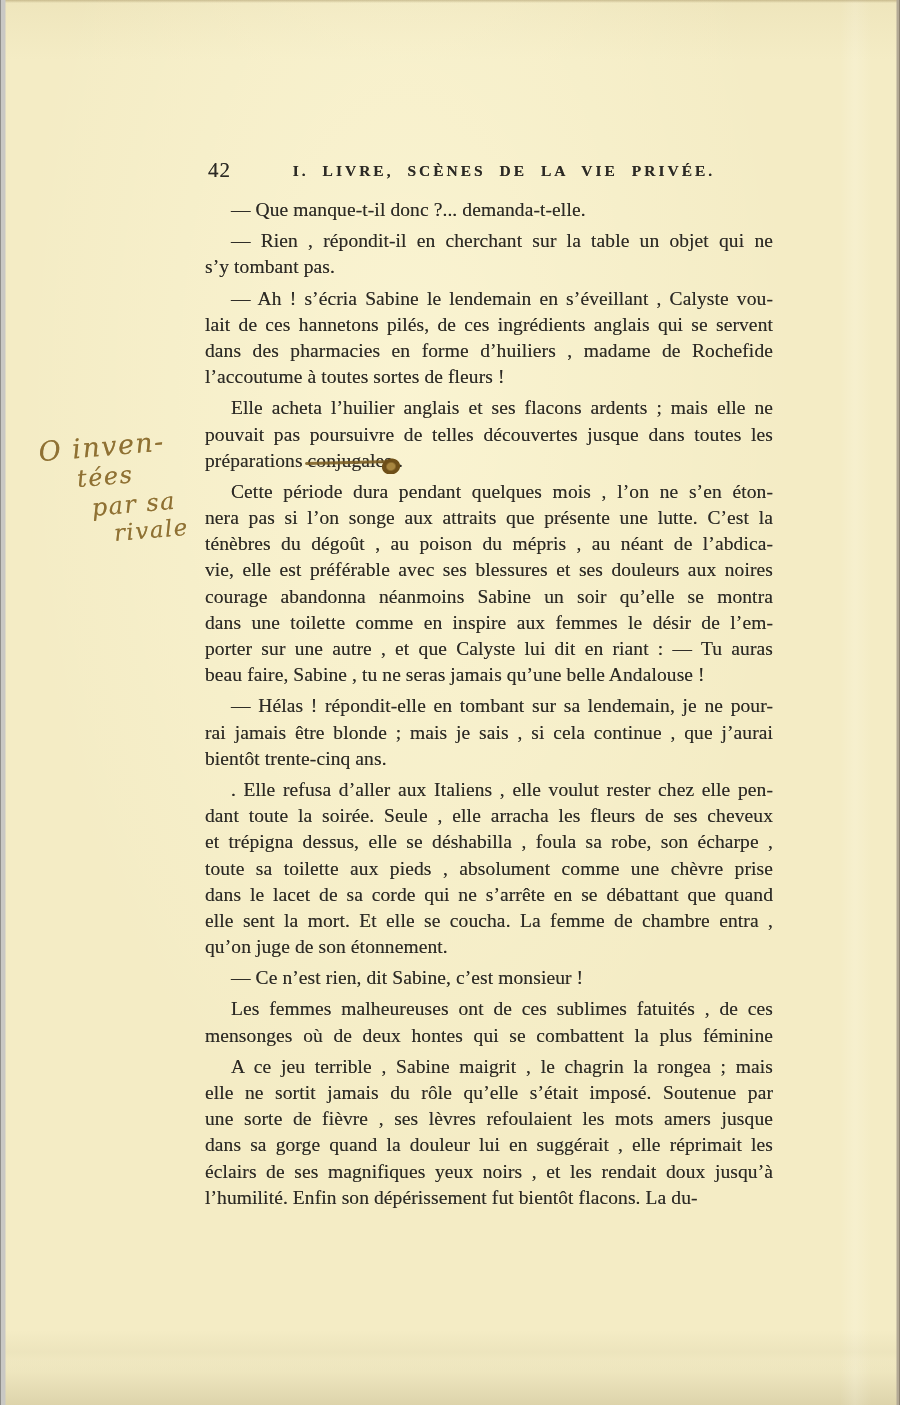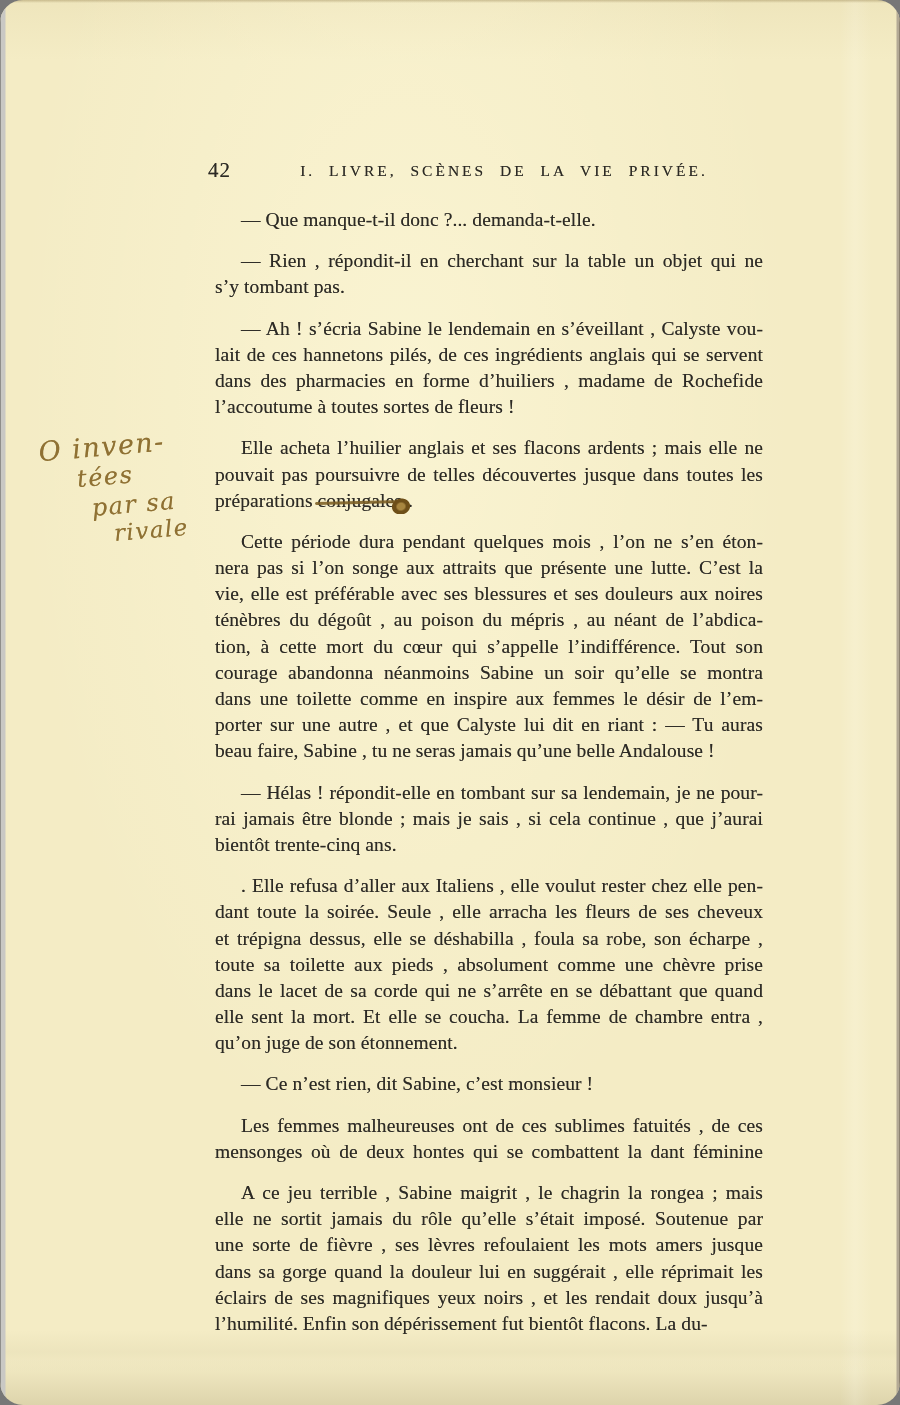--- a/index.html
+++ b/index.html
@@ -10,44 +10,43 @@
     overflow:hidden;
     background-color:#f4ecc5;
     background-image:
       radial-gradient(ellipse at 45% 28%, rgba(255,250,220,.55) 0%, rgba(255,250,220,0) 55%),
       linear-gradient(to bottom, rgba(190,170,110,.10) 0px, rgba(190,170,110,0) 60px),
       linear-gradient(to bottom, rgba(0,0,0,0) 1330px, rgba(120,105,60,.06) 1352px, rgba(0,0,0,0) 1372px),
       linear-gradient(to right, rgba(0,0,0,0) 840px, rgba(255,255,245,.18) 855px, rgba(0,0,0,0) 872px),
       linear-gradient(to bottom, rgba(0,0,0,0) 1360px, rgba(140,125,80,.22) 1405px);
     font-family:"Liberation Serif", serif;
     color:#2c2a25;
-    border-radius:23px;
   }
   
   .edge-left{position:absolute;left:0;top:0;width:6px;height:100%;
     background:linear-gradient(to right,#8f8e8a 0 1px,#c9c8c4 1px 5px,rgba(201,200,196,0) 6px);}
   .edge-right{position:absolute;right:0;top:0;width:4px;height:100%;
     background:linear-gradient(to left,#8d8270 0 1px,#b3a995 1px 3px,rgba(179,169,149,0) 4px);}
   .edge-top{position:absolute;left:0;top:0;width:100%;height:3px;
     background:linear-gradient(to bottom,rgba(140,118,66,.38),rgba(140,118,66,0));}
 
   
   .header{position:absolute;left:200px;top:157px;width:578px;height:30px;}
   .page-number{position:absolute;left:8px;top:1px;font-size:21px;letter-spacing:1px;
     text-shadow:0 0 .5px rgba(44,42,37,.6);}
   .running-title{position:absolute;left:30px;right:0;top:5px;text-align:center;
-    font-size:15.5px;font-weight:normal;letter-spacing:3px;word-spacing:7px;
+    font-size:15.5px;font-weight:bold;letter-spacing:3px;word-spacing:7px;
     text-shadow:0 0 .4px rgba(44,42,37,.55);}
 
   
   .text-body{position:absolute;left:200px;top:192px;width:578px;
     font-size:19.5px;line-height:26.2px;
     text-shadow:0 0 .5px rgba(44,42,37,.55);
     letter-spacing:.1px;}
-  .para{margin:15px;}
+  .para{margin:5px;}
   .line{height:26.2px;overflow:hidden;text-align:justify;text-align-last:justify;}
   .line.last{text-align-last:left;}
   .line.first{text-indent:26px;}
 
   
   .struck{position:relative;white-space:nowrap;}
   .struck::after{content:"";position:absolute;left:-3px;right:-2px;top:54%;height:3px;
     background:#7c5e23;border-radius:2px;transform:rotate(-1.4deg);opacity:.88;}
   .ink-blob{display:inline-block;width:24px;height:21px;border-radius:50%;
     background:radial-gradient(closest-side,#a8863f 0 30%,#6e4f18 46% 72%,rgba(110,79,24,0) 80%);
@@ -91,23 +90,22 @@
         <div class="line last">l’accoutume à toutes sortes de fleurs !</div>
       </div>
       <div class="para">
         <div class="line first">Elle acheta l’huilier anglais et ses flacons ardents ; mais elle ne</div>
         <div class="line">pouvait pas poursuivre de telles découvertes jusque dans toutes les</div>
         <div class="line last">préparations <span class="struck">conjugales</span><span class="ink-blob"></span>.</div>
       </div>
       <div class="para">
         <div class="line first">Cette période dura pendant quelques mois , l’on ne s’en éton-</div>
         <div class="line">nera pas si l’on songe aux attraits que présente une lutte. C’est la</div>
+        <div class="line">ténèbres du dégoût , au poison du mépris , au néant de l’abdica-</div>
         <div class="line">vie, elle est préférable avec ses blessures et ses douleurs aux noires</div>
-        <div class="line">ténèbres du dégoût , au poison du mépris , au néant de l’abdica-</div>
-        <div class="line">tion, à cette mort du cœur qui s’appelle l’indifférence. Tout son</div>
         <div class="line">courage abandonna néanmoins Sabine un soir qu’elle se montra</div>
         <div class="line">dans une toilette comme en inspire aux femmes le désir de l’em-</div>
         <div class="line">porter sur une autre , et que Calyste lui dit en riant : — Tu auras</div>
         <div class="line last">beau faire, Sabine , tu ne seras jamais qu’une belle Andalouse !</div>
       </div>
       <div class="para">
         <div class="line first">— Hélas ! répondit-elle en tombant sur sa lendemain, je ne pour-</div>
         <div class="line">rai jamais être blonde ; mais je sais , si cela continue , que j’aurai</div>
         <div class="line last">bientôt trente-cinq ans.</div>
       </div>
@@ -118,21 +116,21 @@
         <div class="line">toute sa toilette aux pieds , absolument comme une chèvre prise</div>
         <div class="line">dans le lacet de sa corde qui ne s’arrête en se débattant que quand</div>
         <div class="line">elle sent la mort. Et elle se coucha. La femme de chambre entra ,</div>
         <div class="line last">qu’on juge de son étonnement.</div>
       </div>
       <div class="para">
         <div class="line last first">— Ce n’est rien, dit Sabine, c’est monsieur !</div>
       </div>
       <div class="para">
         <div class="line first">Les femmes malheureuses ont de ces sublimes fatuités , de ces</div>
-        <div class="line">mensonges où de deux hontes qui se combattent la dant féminine</div>
+        <div class="line">mensonges où de deux hontes qui se combattent la plus féminine</div>
       </div>
       <div class="para">
         <div class="line first">A ce jeu terrible , Sabine maigrit , le chagrin la rongea ; mais</div>
         <div class="line">elle ne sortit jamais du rôle qu’elle s’était imposé. Soutenue par</div>
         <div class="line">une sorte de fièvre , ses lèvres refoulaient les mots amers jusque</div>
         <div class="line">dans sa gorge quand la douleur lui en suggérait , elle réprimait les</div>
         <div class="line">éclairs de ses magnifiques yeux noirs , et les rendait doux jusqu’à</div>
         <div class="line last">l’humilité. Enfin son dépérissement fut bientôt flacons. La du-</div>
       </div>
     </div>

